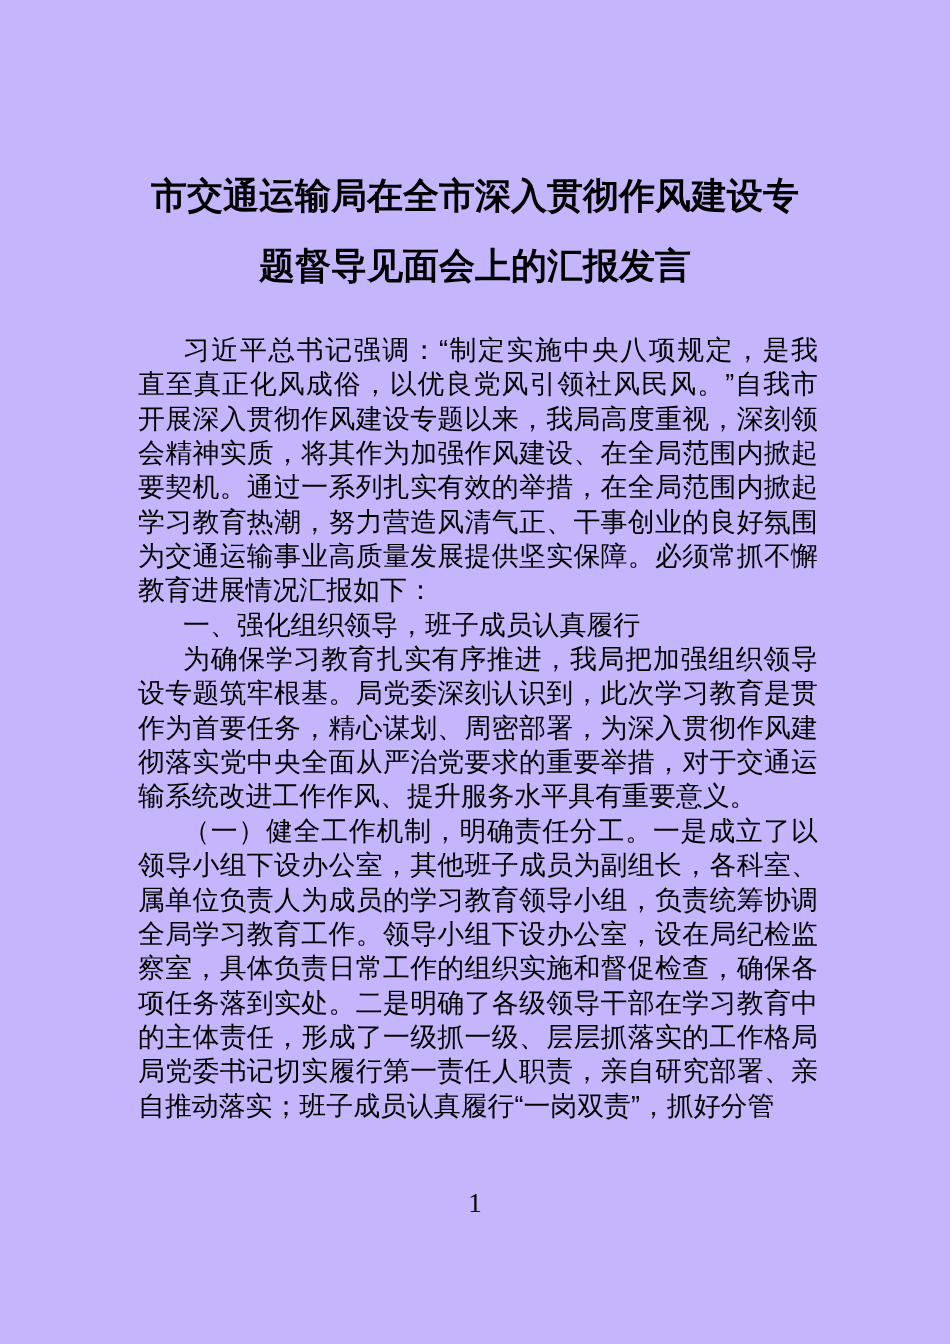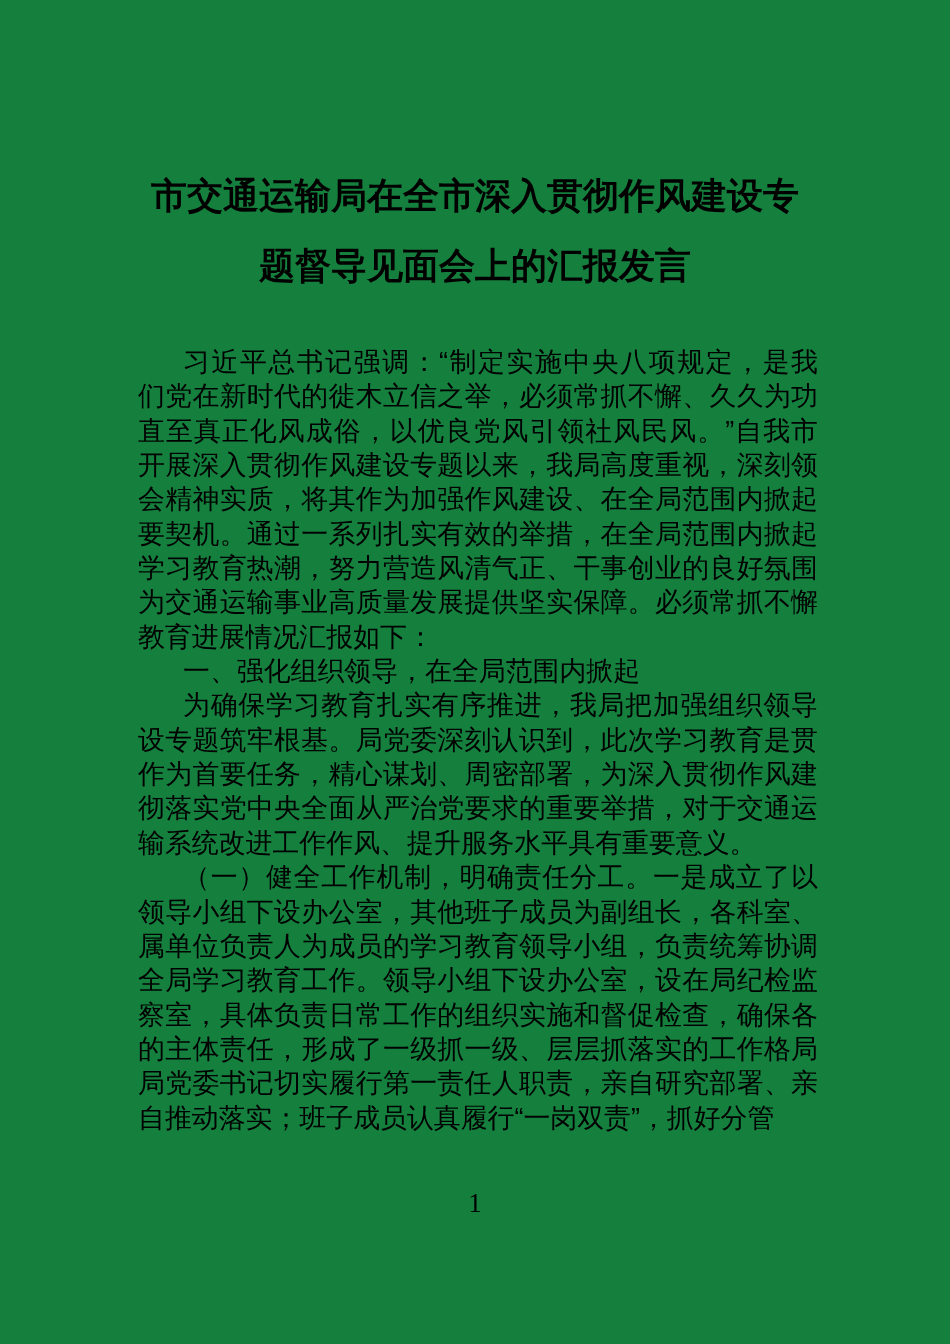--- a/index.html
+++ b/index.html
@@ -4,21 +4,21 @@
 <style>
   html, body {
     margin: 0;
     padding: 0;
     background: #ffffff;
   }
   .page {
     position: relative;
     width: 950px;
     height: 1344px;
-    background: #15803d;
+    background: #c4b5fd;
     color: #000000;
     font-family: "Liberation Sans", sans-serif;
     overflow: hidden;
   }
   .doc-title {
     position: absolute;
     left: 135px;
     top: 161px;
     width: 680px;
     font-size: 36px;
@@ -28,21 +28,20 @@
     word-break: break-all;
     letter-spacing: 0;
   }
   .doc-body {
     position: absolute;
     left: 138px;
     top: 333px;
     width: 680px;
     font-size: 26.9px;
     letter-spacing: 0;
-    margin-top: 12px;
   }
   .line {
     height: 34.35px;
     line-height: 34.35px;
     text-align: justify;
     text-align-last: justify;
     overflow: hidden;
     white-space: normal;
     word-break: break-all;
   }
@@ -60,38 +59,38 @@
   }
 </style>
 </head>
 <body>
 
 <div class="page">
   <div class="doc-title">市交通运输局在全市深入贯彻作风建设专题督导见面会上的汇报发言</div>
 
   <div class="doc-body">
       <div class="line first">习近平总书记强调：“制定实施中央八项规定，是我</div>
-      <div class="line">们党在新时代的徙木立信之举，必须常抓不懈、久久为功</div>
       <div class="line">直至真正化风成俗，以优良党风引领社风民风。”自我市</div>
       <div class="line">开展深入贯彻作风建设专题以来，我局高度重视，深刻领</div>
       <div class="line">会精神实质，将其作为加强作风建设、在全局范围内掀起</div>
       <div class="line">要契机。通过一系列扎实有效的举措，在全局范围内掀起</div>
       <div class="line">学习教育热潮，努力营造风清气正、干事创业的良好氛围</div>
       <div class="line">为交通运输事业高质量发展提供坚实保障。必须常抓不懈</div>
       <div class="line plast">教育进展情况汇报如下：</div>
-      <div class="line first plast">一、强化组织领导，在全局范围内掀起</div>
+      <div class="line first plast">一、强化组织领导，班子成员认真履行</div>
       <div class="line first">为确保学习教育扎实有序推进，我局把加强组织领导</div>
       <div class="line">设专题筑牢根基。局党委深刻认识到，此次学习教育是贯</div>
       <div class="line">作为首要任务，精心谋划、周密部署，为深入贯彻作风建</div>
       <div class="line">彻落实党中央全面从严治党要求的重要举措，对于交通运</div>
       <div class="line plast">输系统改进工作作风、提升服务水平具有重要意义。</div>
       <div class="line first">（一）健全工作机制，明确责任分工。一是成立了以</div>
       <div class="line">领导小组下设办公室，其他班子成员为副组长，各科室、下</div>
       <div class="line">属单位负责人为成员的学习教育领导小组，负责统筹协调</div>
       <div class="line">全局学习教育工作。领导小组下设办公室，设在局纪检监</div>
       <div class="line">察室，具体负责日常工作的组织实施和督促检查，确保各</div>
+      <div class="line">项任务落到实处。二是明确了各级领导干部在学习教育中</div>
       <div class="line">的主体责任，形成了一级抓一级、层层抓落实的工作格局</div>
       <div class="line">局党委书记切实履行第一责任人职责，亲自研究部署、亲</div>
       <div class="line plast">自推动落实；班子成员认真履行“一岗双责”，抓好分管</div>
     </div>
 
   <div class="page-number">1</div>
 </div>
 
 </body></html>

